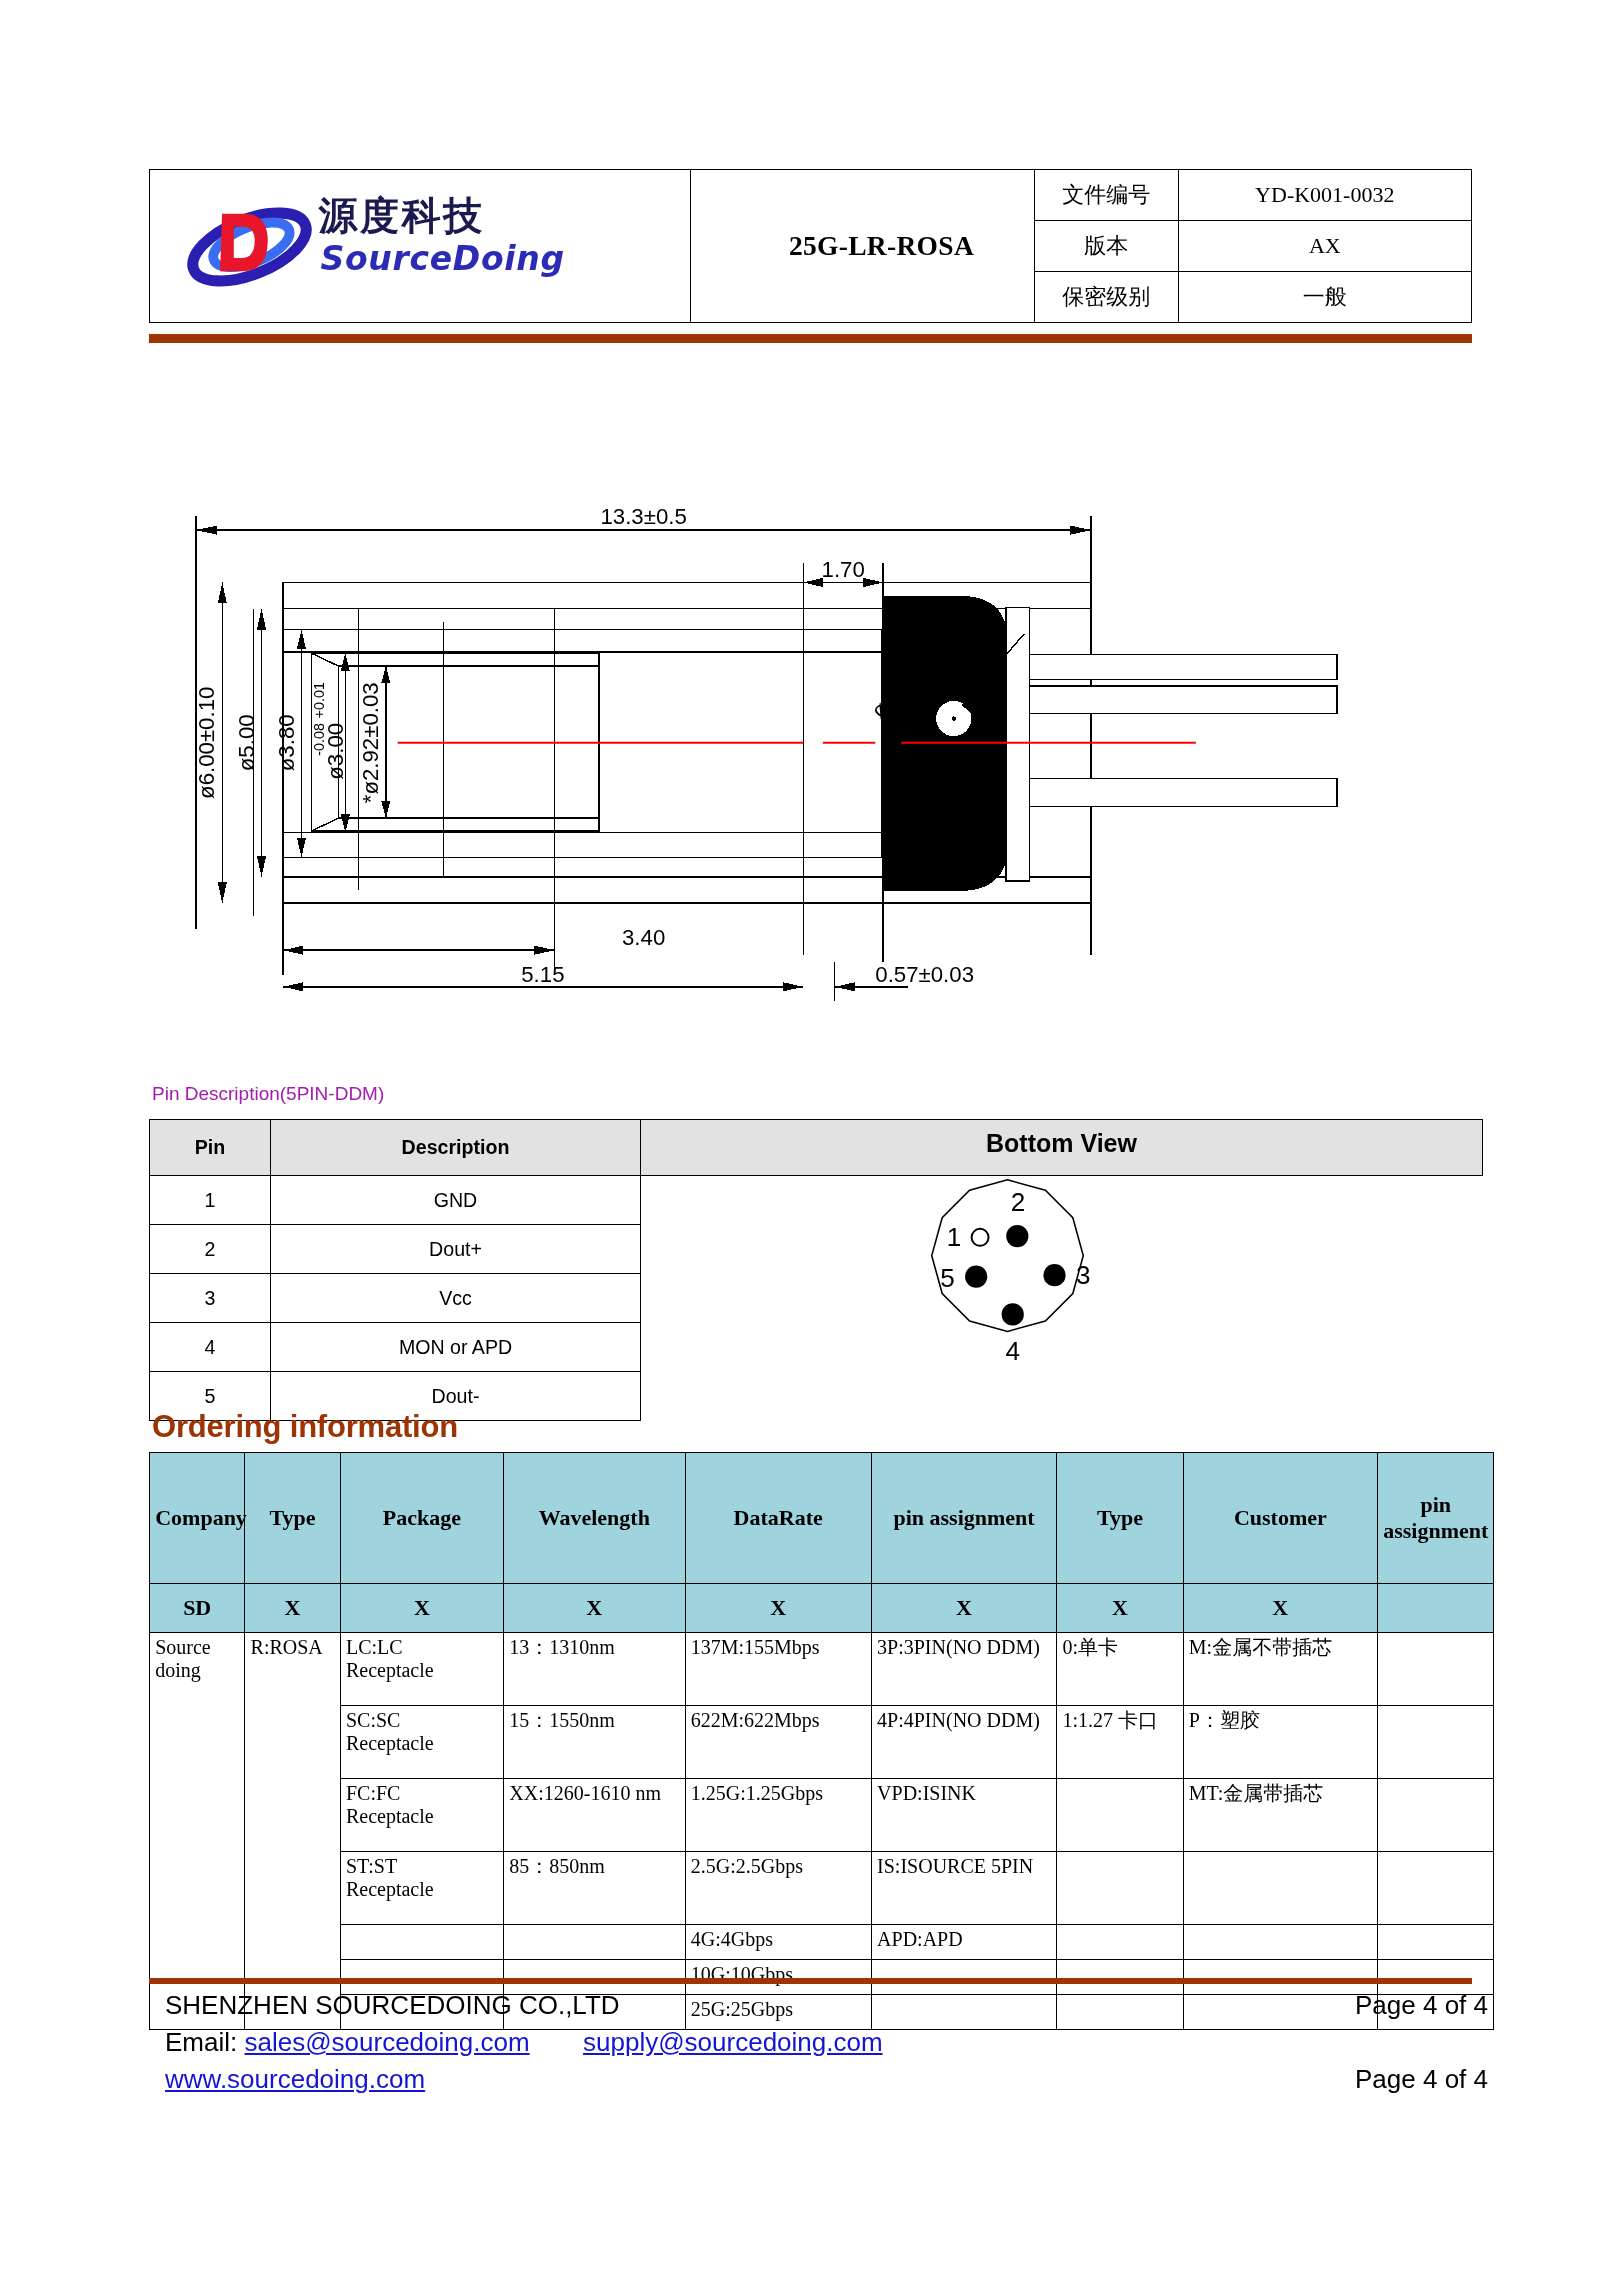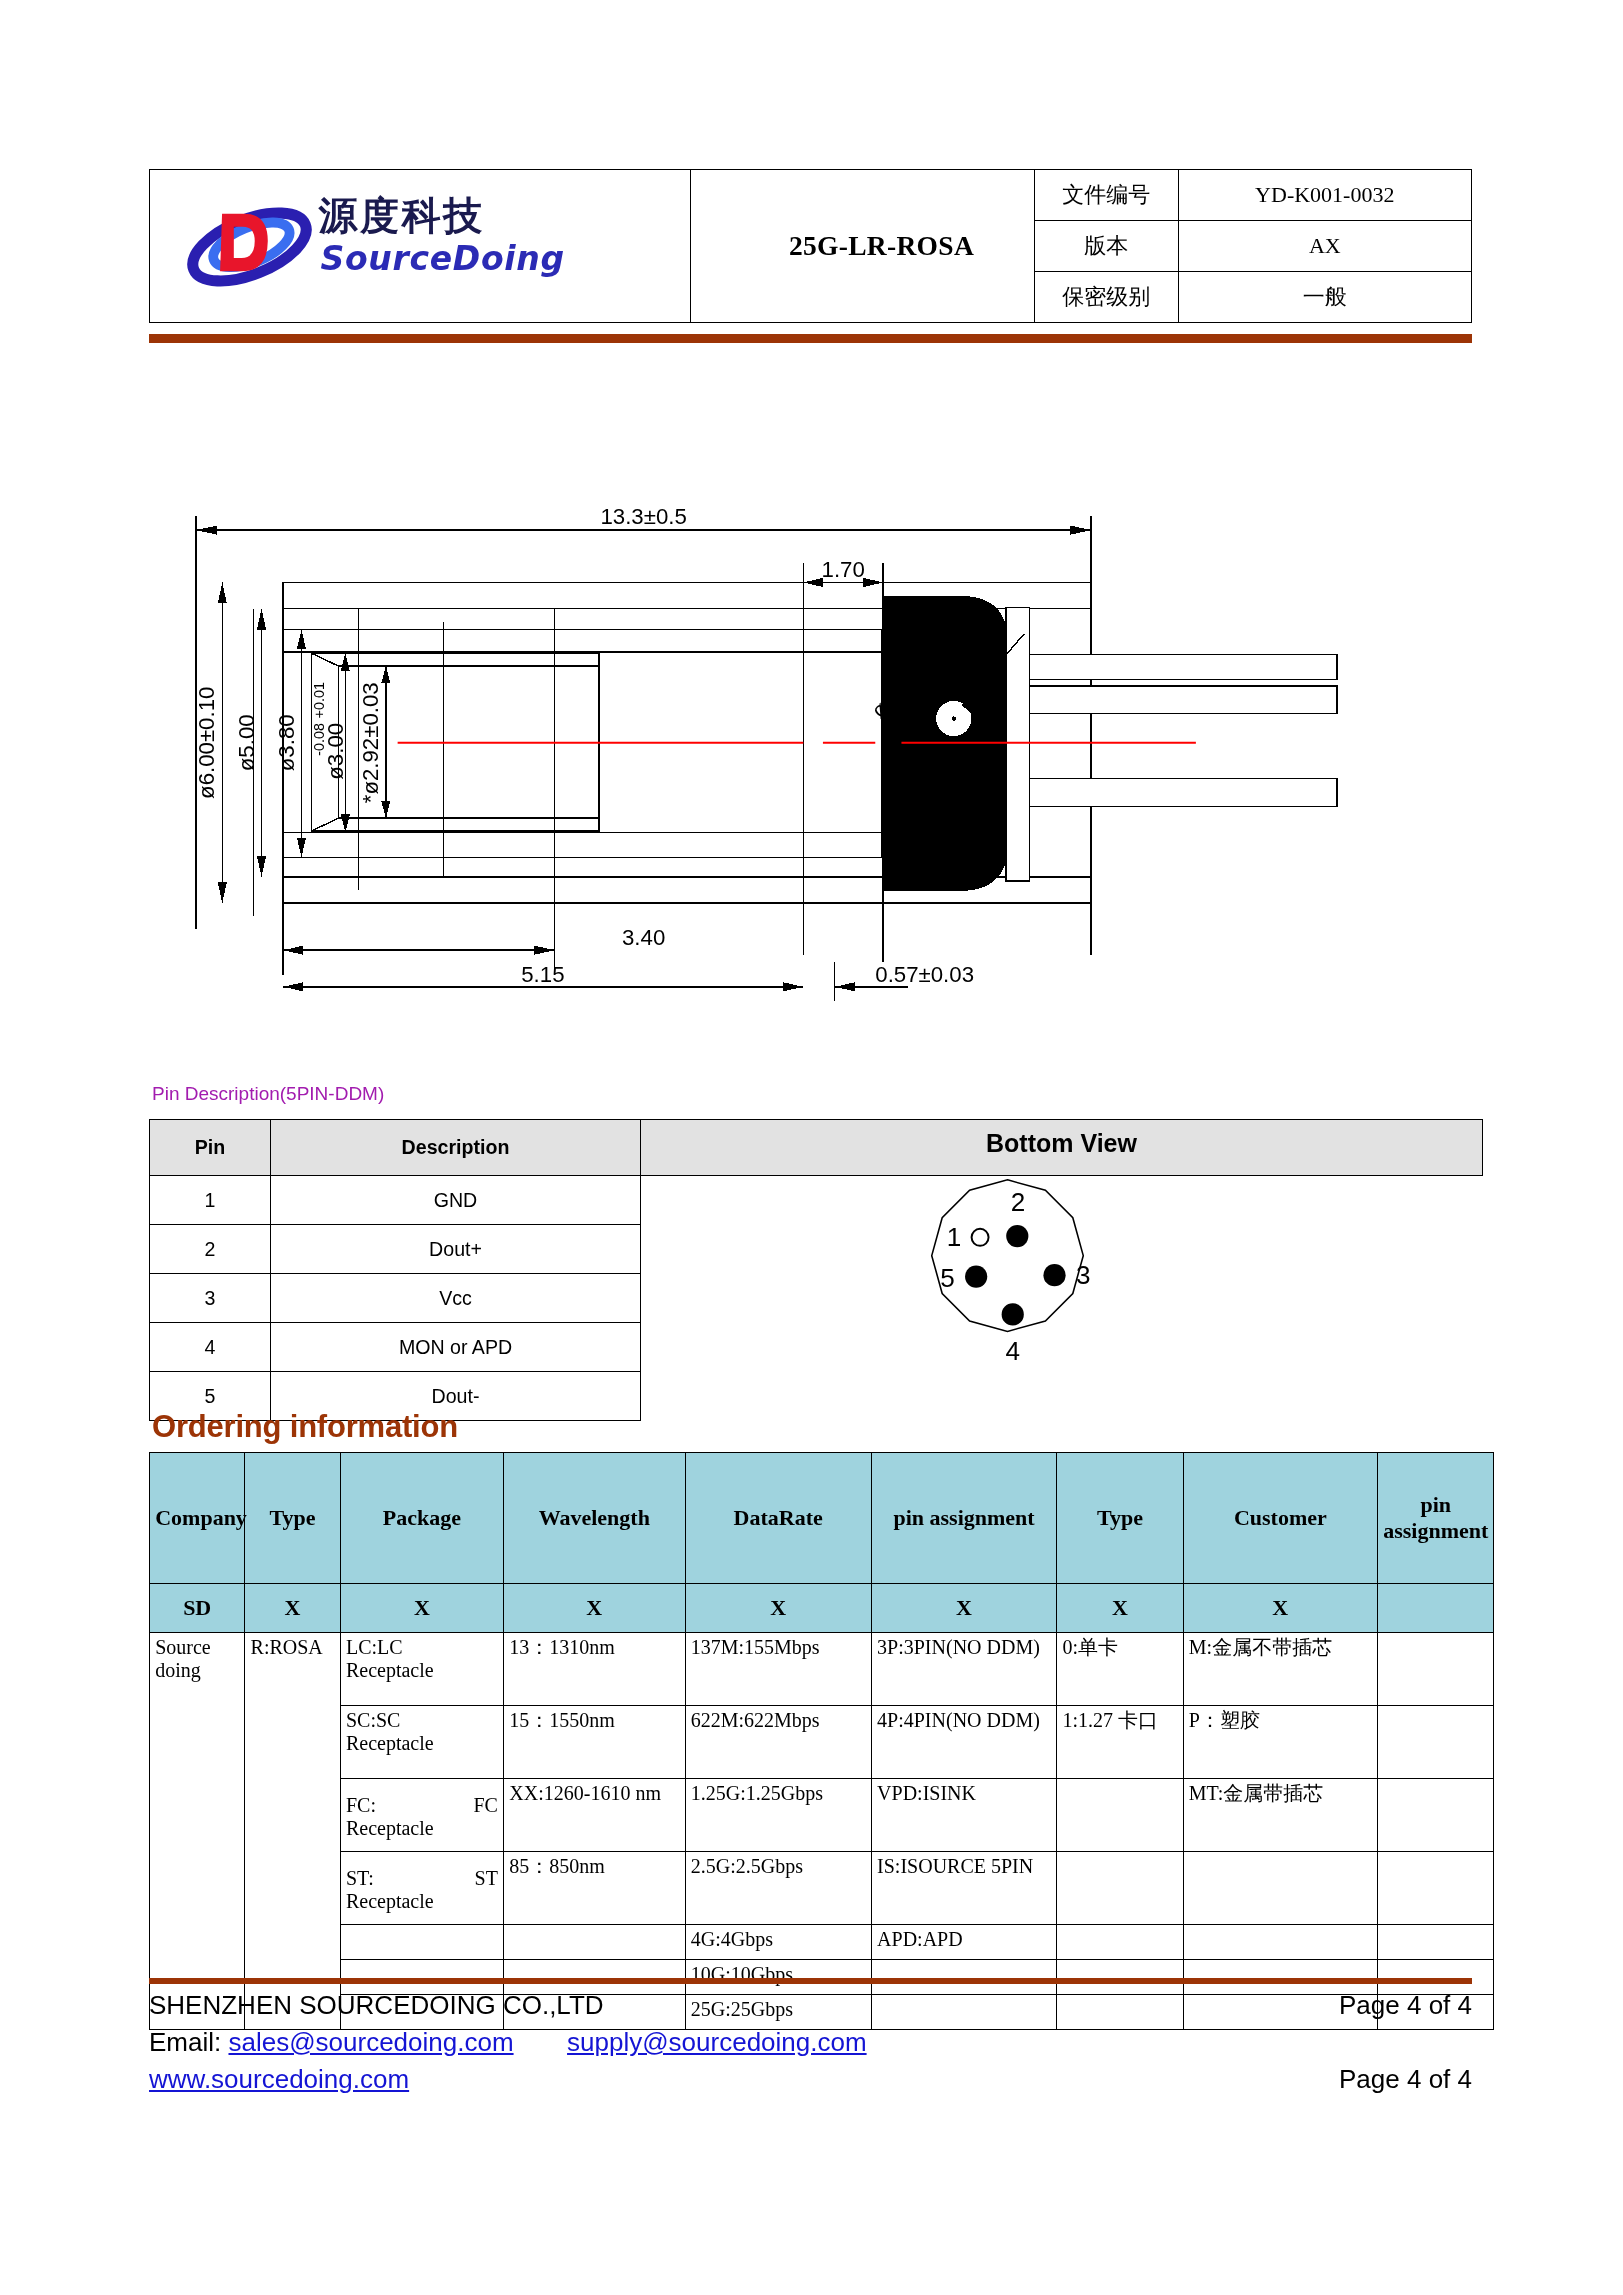--- a/index.html
+++ b/index.html
@@ -50,24 +50,24 @@
 
   
   .ord{position:absolute;left:149px;top:1452px;width:1323px;border-collapse:collapse;table-layout:fixed;
        font-family:"Liberation Serif",serif;}
   .ord td,.ord th{border:1.3px solid #000;padding:2.6px 5.2px;font-size:20px;vertical-align:top;line-height:1.18;}
   .ord thead th{background:#9fd3de;text-align:center;font-weight:bold;font-size:22px;vertical-align:middle;}
   .ord tr.sdrow td{background:#9fd3de;text-align:center;font-weight:bold;font-size:22px;height:43px;vertical-align:middle;}
   .ord .w1{width:84px;} .ord .w2{width:84px;} .ord .w3{width:152px;} .ord .w4{width:170px;}
   .ord .w5{width:175px;} .ord .w6{width:174px;} .ord .w7{width:115px;} .ord .w8{width:183px;}
   .ord .w9{width:105px;}
-  .ord .spread{display:flex;justify-content:space-between;margin-top:12px;}
-
-  
-  .foot{position:absolute;left:149px;top:1990px;width:1323px;font-size:26px;font-family:"Liberation Sans",sans-serif;}
+  .ord .spread{display:flex;}
+
+  
+  .foot{position:absolute;left:165px;top:1990px;width:1323px;font-size:26px;font-family:"Liberation Sans",sans-serif;}
   .foot .row{position:relative;height:37px;}
   .foot .left{position:absolute;left:0;top:0;}
   .foot .right{position:absolute;right:0;top:0;}
   .foot a{color:#1414d4;text-decoration:underline;}
   .gap{display:inline-block;width:39px;}
 </style>
 </head>
 <body>
 
 <div class="page">

